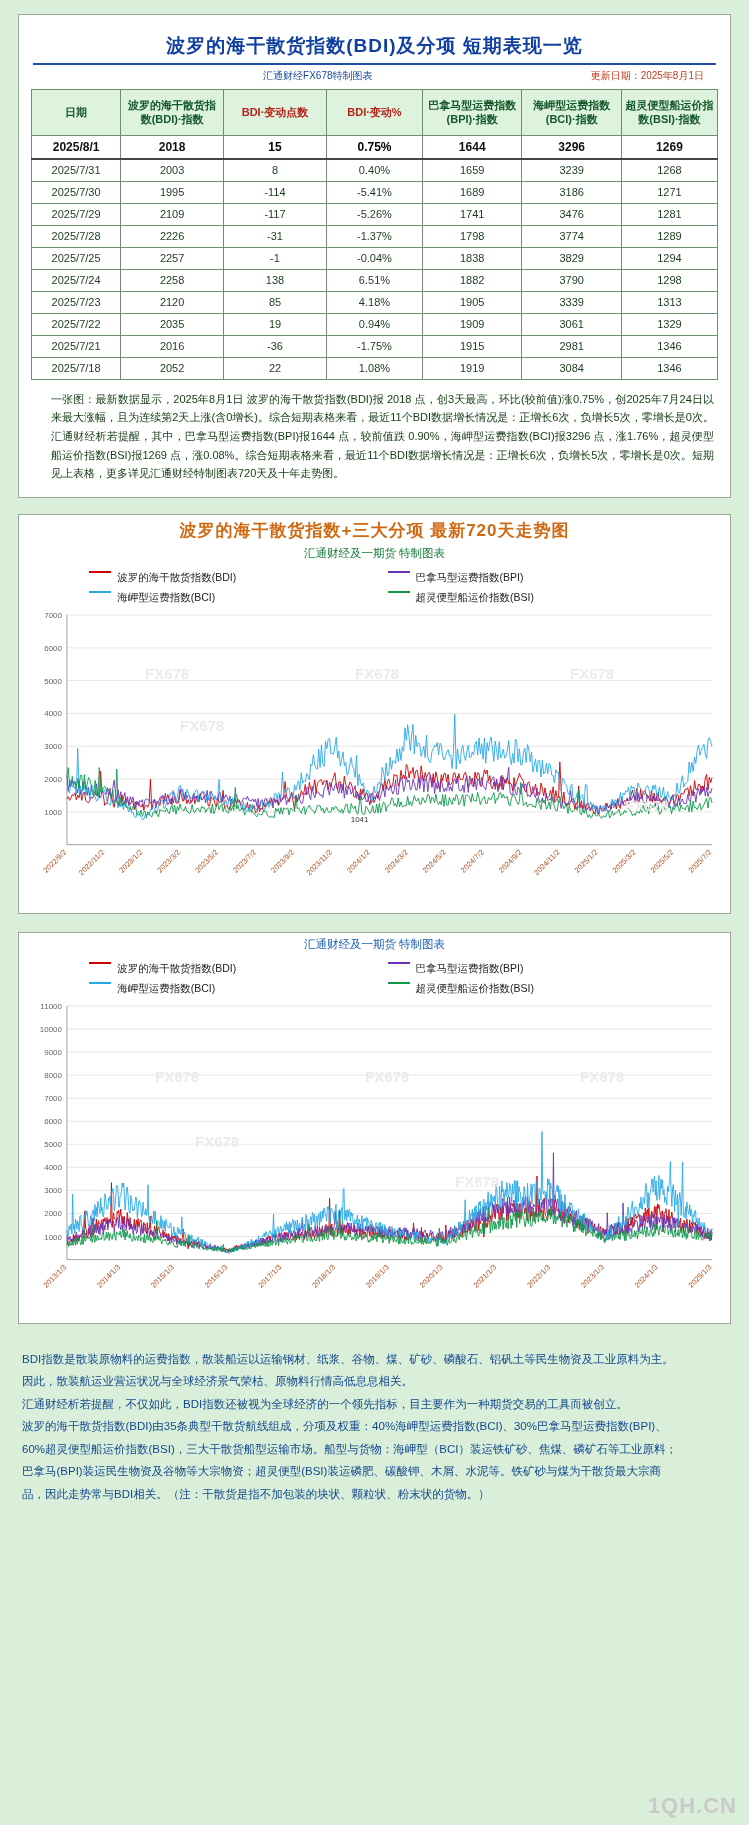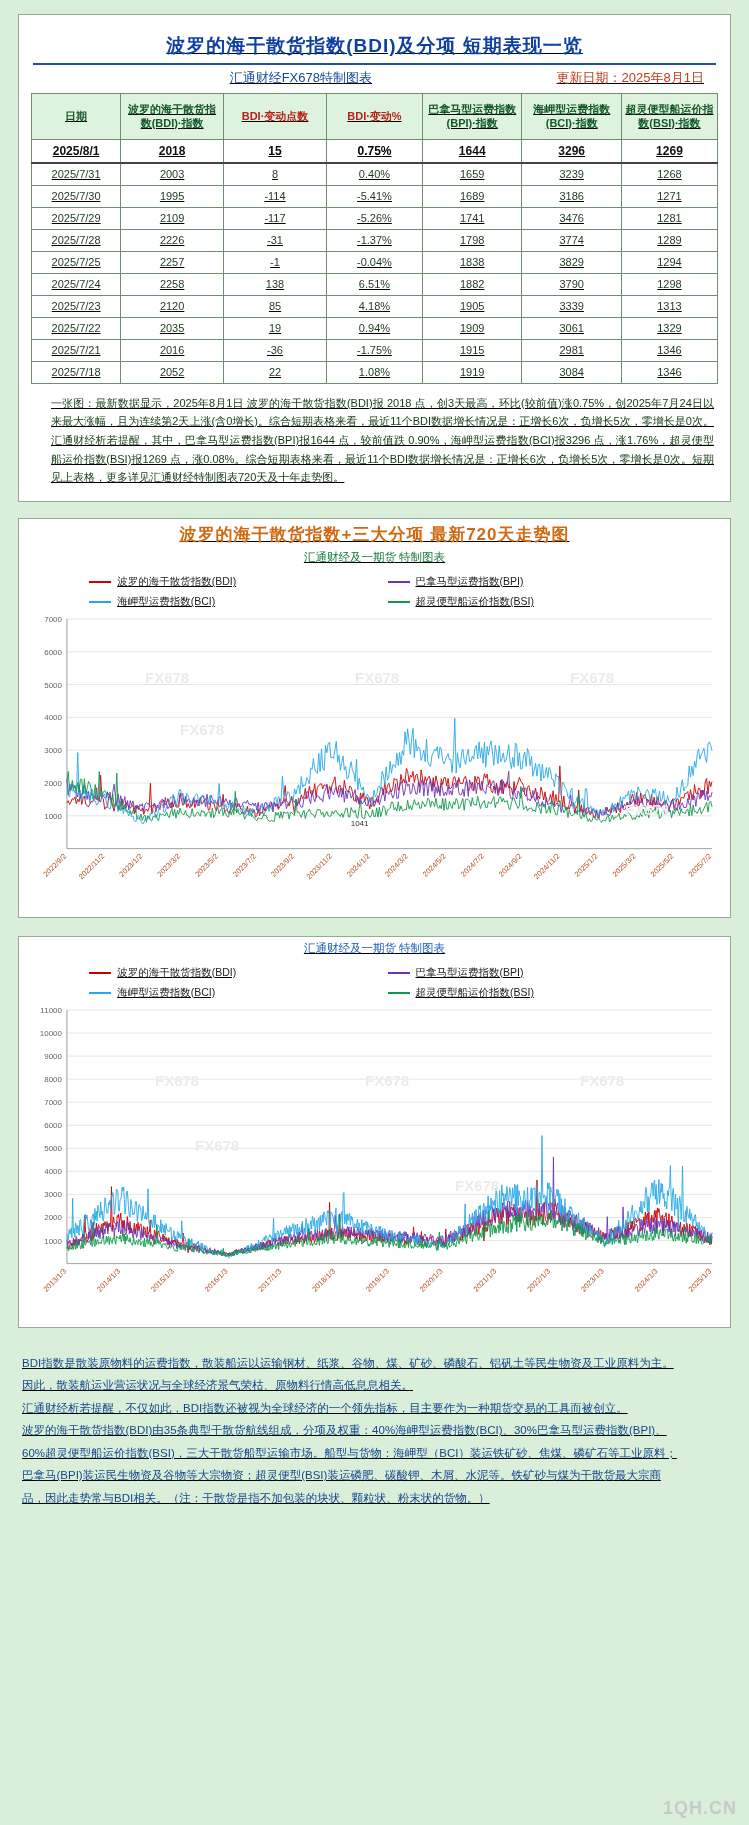--- a/index.html
+++ b/index.html
@@ -9,21 +9,20 @@
     font-family: "Liberation Sans", sans-serif;
   }
   body {
     width: 749px;
     min-height: 1825px;
     position: relative;
   }
   .page {
     width: 749px;
     padding: 14px 18px 8px 18px;
-    text-decoration: underline;
   }
 
   
   .panel {
     background: #ffffff;
     border: 1px solid #9aa89a;
     margin-bottom: 16px;
   }
   .panel-inner { padding: 10px 12px 12px 12px; }
 
@@ -34,21 +33,21 @@
     font-weight: bold;
     letter-spacing: 1px;
     padding: 8px 0 4px 0;
     border-bottom: 2px solid #1d4ea8;
     margin: 0 2px 0 2px;
   }
   .t-subrow {
     display: flex;
     justify-content: space-between;
     align-items: center;
-    font-size: 13px;
+    font-size: 10px;
     color: #15489c;
     padding: 4px 14px 6px 14px;
   }
   .t-subrow .left { flex: 1; text-align: center; }
   .t-subrow .right { color: #c03a1d; white-space: nowrap; }
 
   table.bdi {
     border-collapse: collapse;
     width: 100%;
     font-size: 11px;
@@ -118,21 +117,20 @@
   .legend {
     display: flex;
     flex-wrap: wrap;
     justify-content: center;
     gap: 6px 26px;
     padding: 8px 40px 2px 40px;
     font-size: 10.5px;
   }
   .legend .lg {
     display: flex;
-    align-items: center;
     width: 44%;
     color: #222;
   }
   .legend .swatch {
     display: inline-block;
     width: 22px; height: 2px;
     margin-right: 6px;
   }
   .chart-area { position: relative; }
   .chart-area svg { display: block; width: 100%; }
@@ -151,21 +149,21 @@
     line-height: 1.95;
     padding: 6px 4px 30px 4px;
     text-align: justify;
   }
   .desc p { margin: 0; }
 
   .brand {
     position: absolute;
     right: 12px;
     bottom: 6px;
-    font-size: 18px;
+    font-size: 22px;
     font-weight: bold;
     color: #c9c9c9;
     letter-spacing: 1px;
   }
 </style>
 </head>
 <body>
 
 <div class="page">
 

